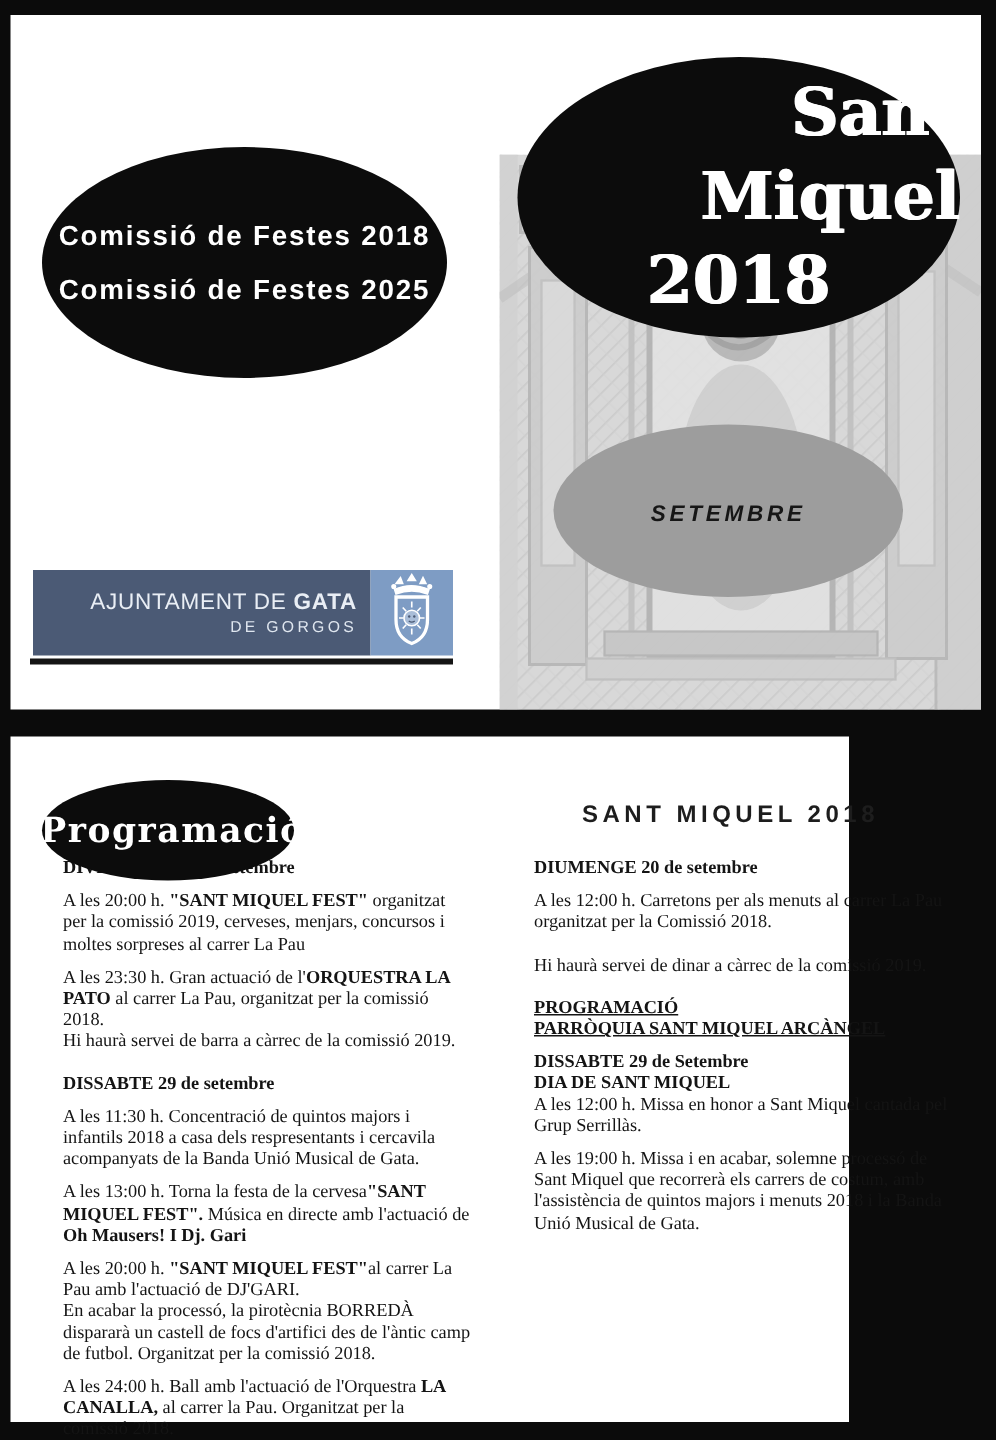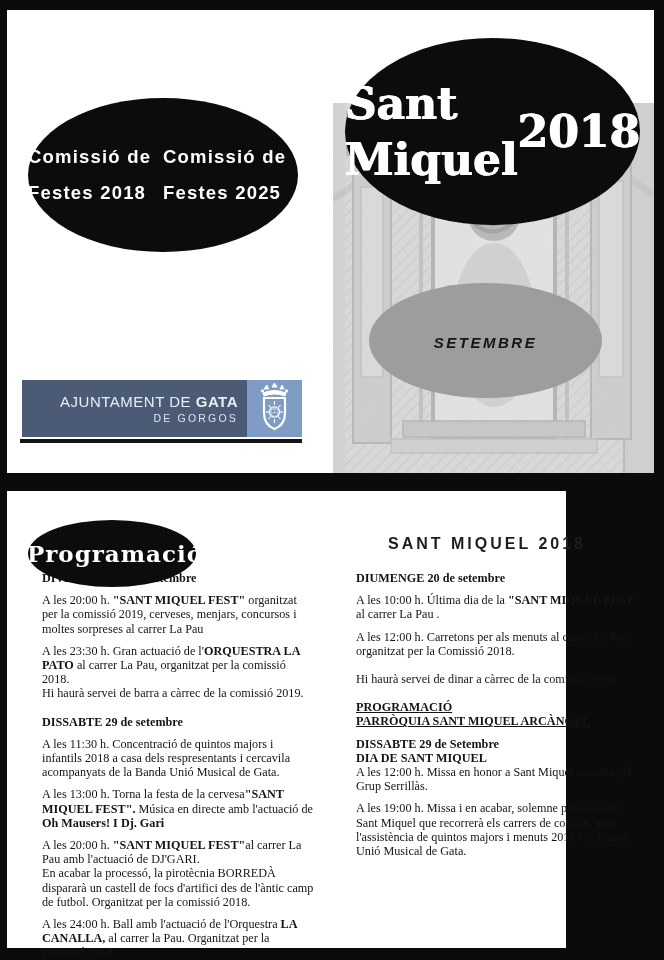--- a/index.html
+++ b/index.html
@@ -4,22 +4,22 @@
 <style>
   html,body{margin:0;padding:0;background:#222;}
   .page{position:relative;width:664px;height:960px;background:#0b0b0b;overflow:hidden;
         font-family:"Liberation Serif",serif;}
   .panel{position:absolute;background:#ffffff;}
   .panel-top{left:7px;top:10px;width:647px;height:463px;}
   .panel-bottom{left:7px;top:491px;width:559px;height:457px;}
 
   
   .photo{position:absolute;left:326px;top:93px;width:321px;height:370px;z-index:1;}
-  .oval{position:absolute;border-radius:50%;display:flex;
-        align-items:center;justify-content:center;text-align:left;z-index:2;}
+  .oval{position:absolute;border-radius:50%;display:flex;flex-direction:column;
+        align-items:center;justify-content:center;text-align:right;z-index:2;}
   .oval-black{background:#0c0c0c;color:#ffffff;}
   .oval-commission{left:21px;top:88px;width:270px;height:154px;
         font-family:"Liberation Sans",sans-serif;font-weight:bold;font-size:18.5px;
         letter-spacing:1.2px;line-height:36px;}
   .oval-title{left:338px;top:28px;width:295px;height:187px;
         font-family:"DejaVu Serif",serif;font-weight:bold;font-size:44px;line-height:56px;
         text-shadow:0.6px 0 0 #fff, -0.6px 0 0 #fff;}
   .oval-dates{left:362px;top:273px;width:233px;height:115px;background:#9d9d9d;
         color:#161616;font-family:"Liberation Sans",sans-serif;font-weight:bold;
         font-style:italic;font-variant:small-caps;font-size:21px;letter-spacing:2.5px;
@@ -171,21 +171,20 @@
         <div class="para gap2"><span class="b">DISSABTE 29 de setembre</span></div>
         <div class="para"><span>A les 11:30 h. Concentració de quintos majors i infantils 2018 a casa dels respresentants i cercavila acompanyats de la Banda Unió Musical de Gata.</span></div>
         <div class="para"><span>A les 13:00 h. Torna la festa de la cervesa</span><span class="b">"SANT MIQUEL FEST".</span><span> Música en directe amb l'actuació de </span><span class="b">Oh Mausers! I Dj. Gari</span></div>
         <div class="para"><span>A les 20:00 h. </span><span class="b">"SANT MIQUEL FEST"</span><span>al carrer La Pau amb l'actuació de DJ'GARI.
 En acabar la processó, la pirotècnia BORREDÀ dispararà un castell de focs d'artifici des de l'àntic camp de futbol. Organitzat per la comissió 2018.</span></div>
         <div class="para"><span>A les 24:00 h. Ball amb l'actuació de l'Orquestra </span><span class="b">LA CANALLA,</span><span> al carrer la Pau. Organitzat per la comissió 2018.
 Hi haurà servei de barra a càrrec de la comissió 2019.</span></div>
       </div>
     <div class="col col-right" id="col-right">
         <div class="para"><span class="b">DIUMENGE 20 de setembre</span></div>
-        <div class="para"><span>A les 10:00 h.  Última dia de la </span><span class="b">"SANT MIQUEL FEST"</span><span> al carrer La Pau .</span></div>
         <div class="para"><span>A les 12:00 h. Carretons per als menuts al carrer La Pau organitzat per la Comissió 2018.</span></div>
         <div class="para gap2"><span>Hi haurà servei de dinar a càrrec de la comissió 2019.</span></div>
         <div class="para gap2"><span class="b u">PROGRAMACIÓ</span><span>
 </span><span class="b u">PARRÒQUIA SANT MIQUEL ARCÀNGEL</span></div>
         <div class="para"><span class="b">DISSABTE 29 de Setembre</span><span>
 </span><span class="b">DIA DE SANT MIQUEL</span><span>
 A les 12:00 h. Missa en honor a Sant Miquel cantada pel Grup Serrillàs.</span></div>
         <div class="para"><span>A les 19:00 h. Missa i en acabar, solemne processó de Sant Miquel que recorrerà els carrers de costum, amb l'assistència de quintos majors i menuts 2018 i la Banda Unió Musical de Gata.</span></div>
       </div>
   </div>

